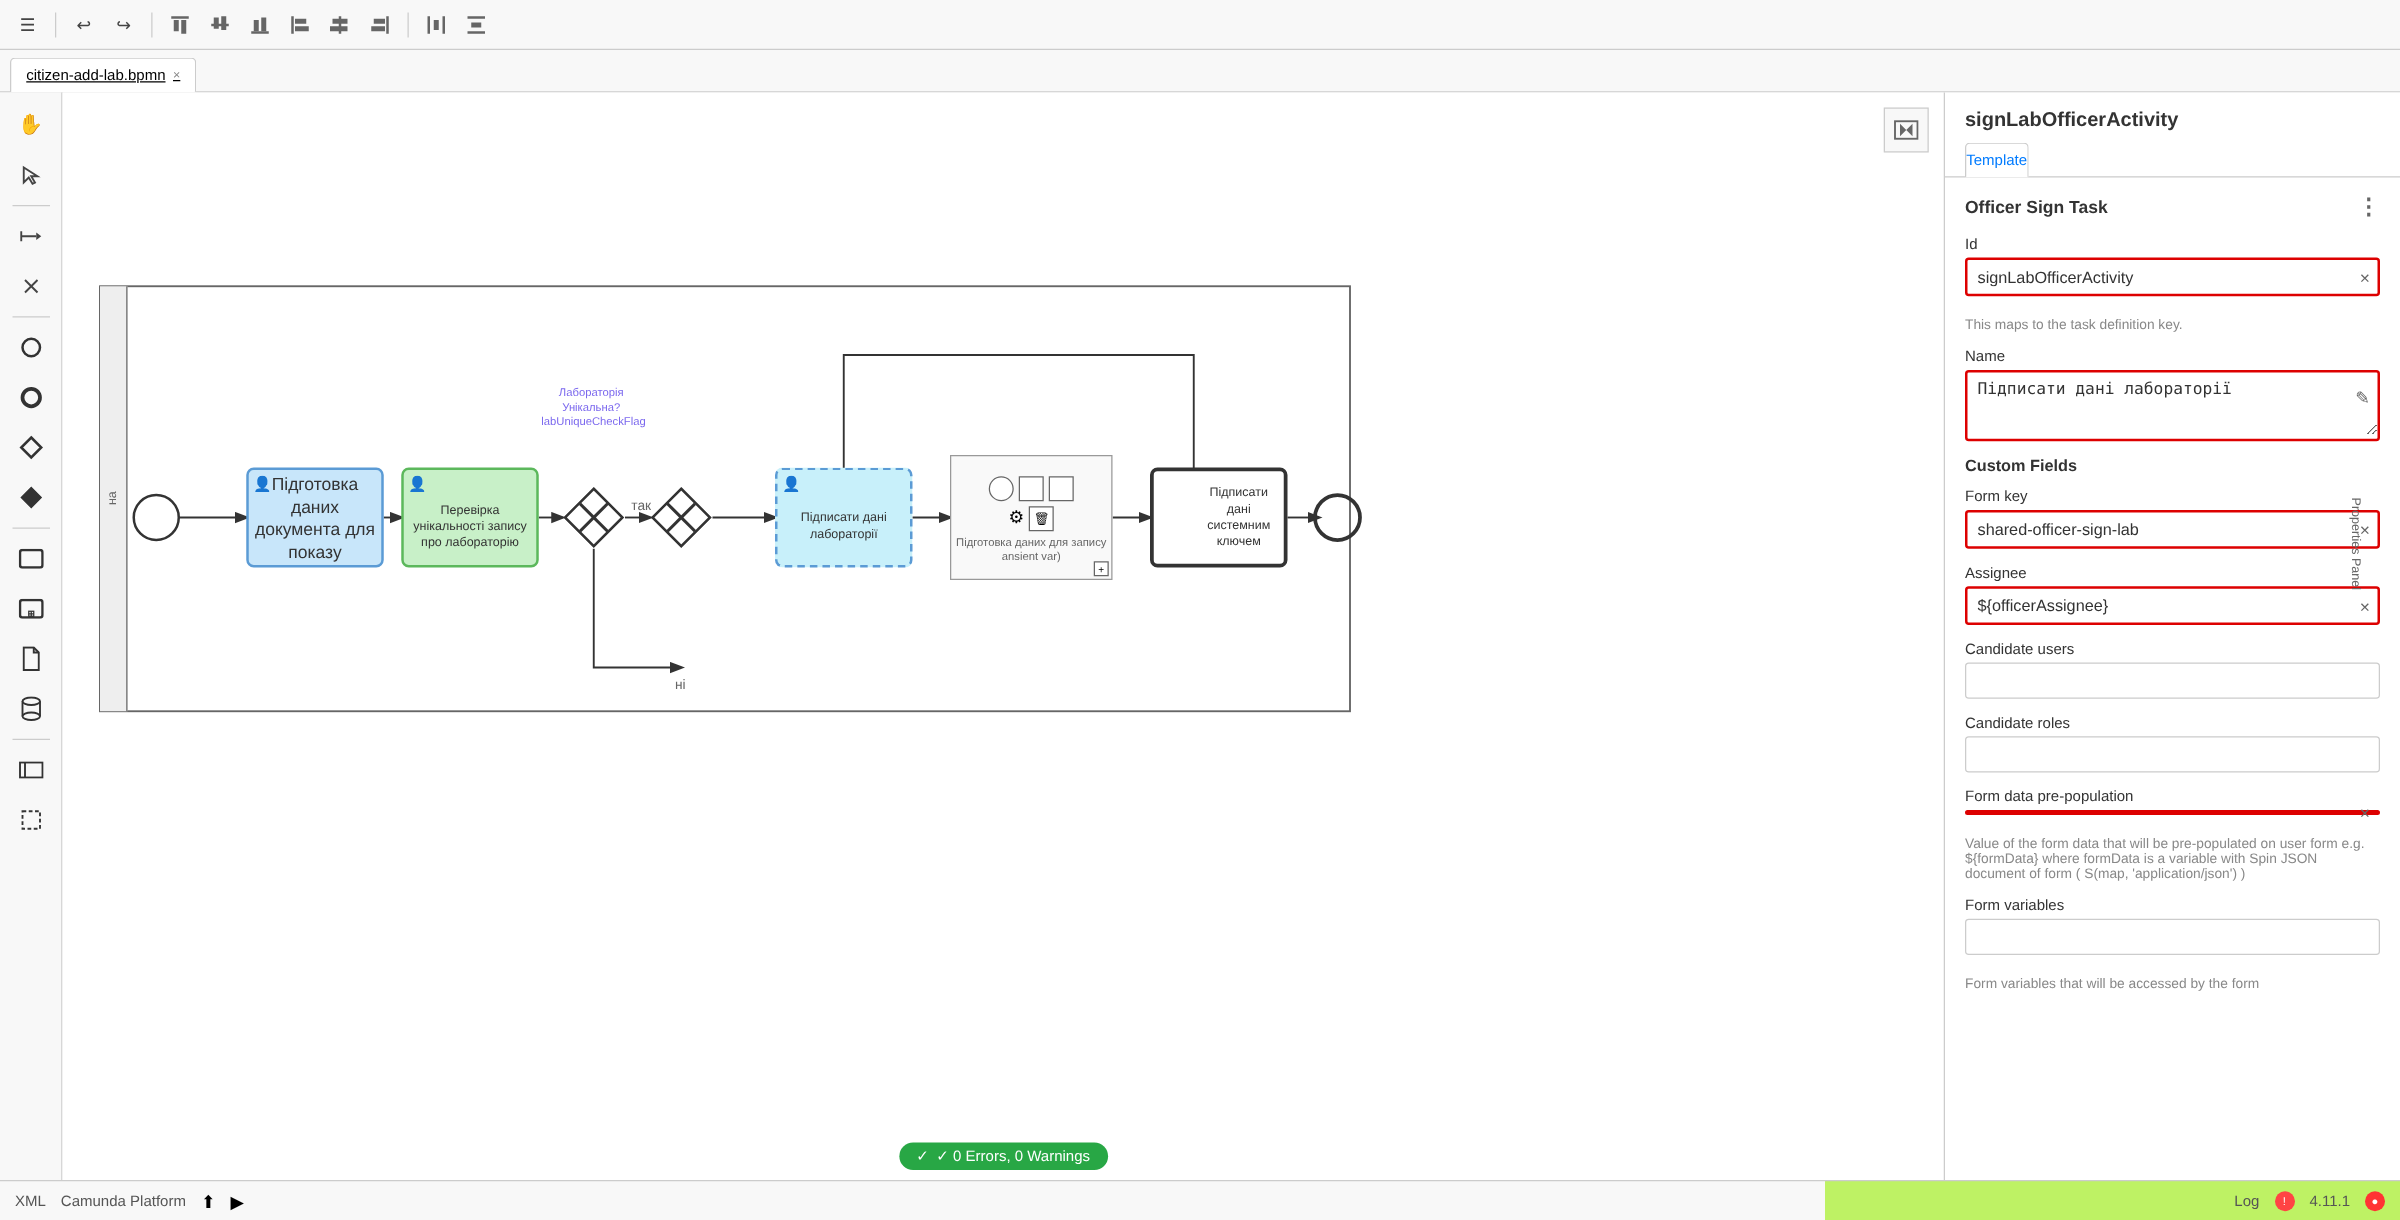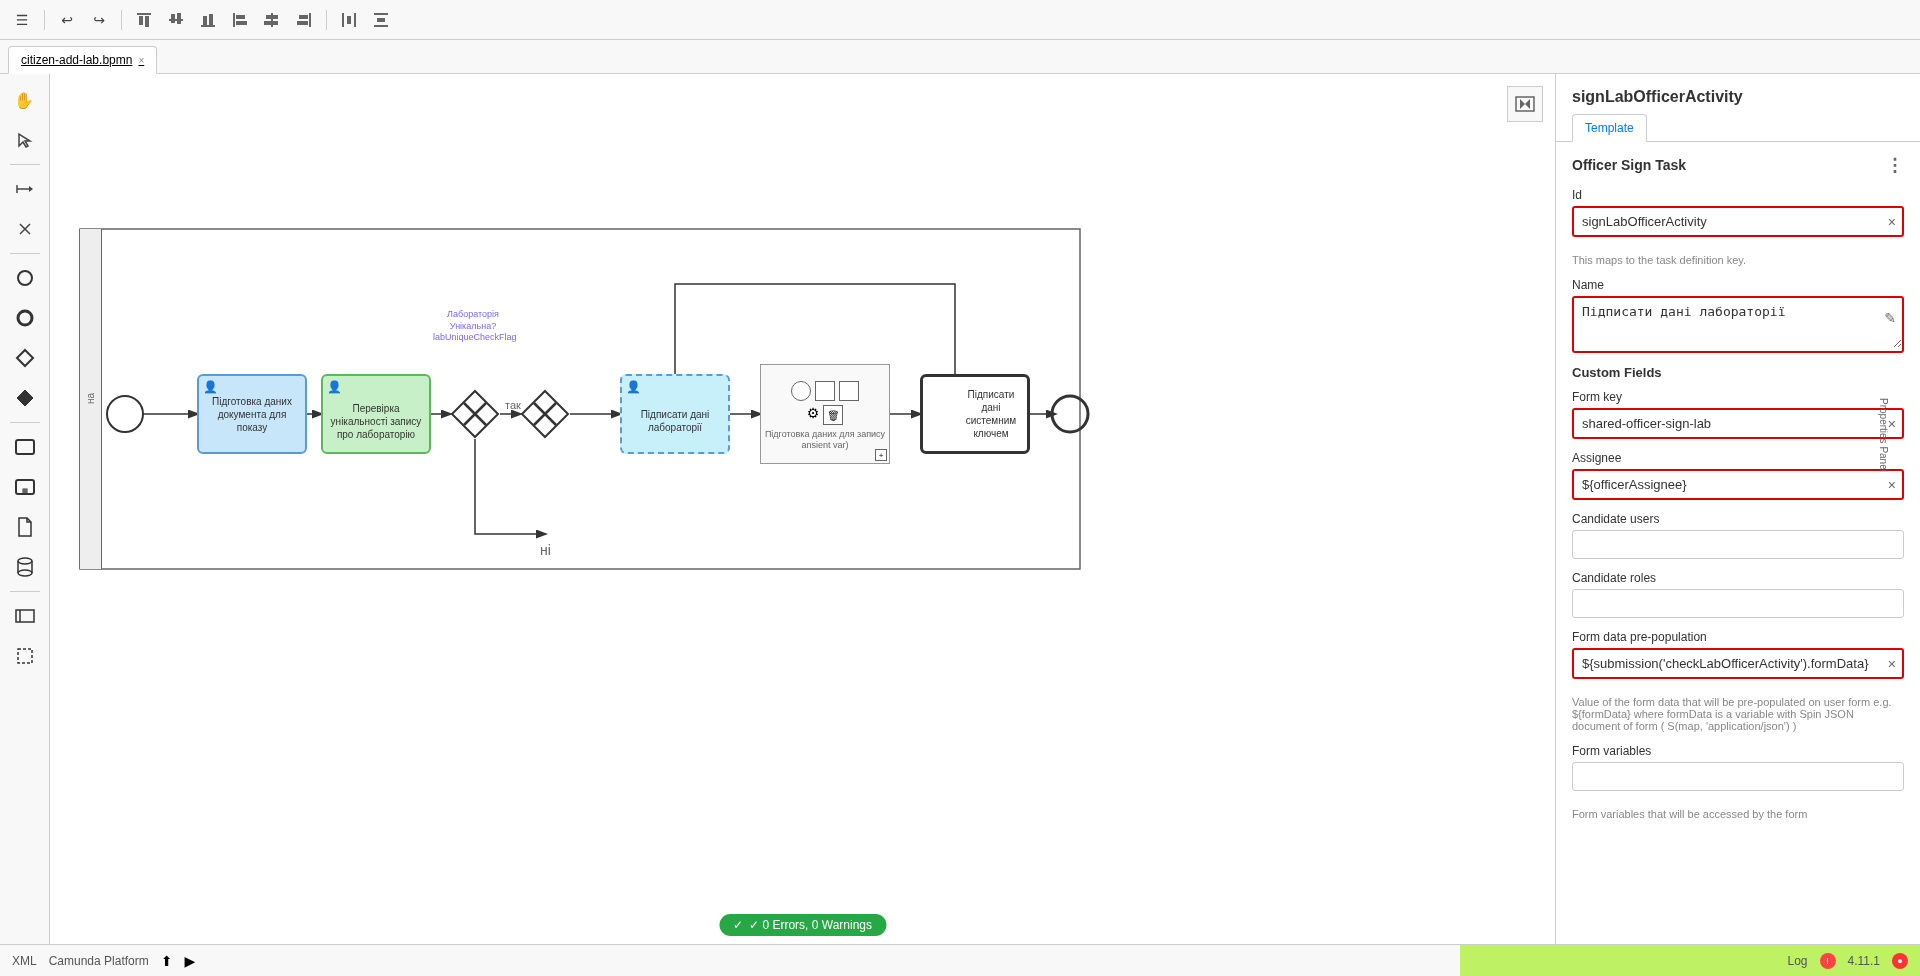--- a/index.html
+++ b/index.html
@@ -98,21 +98,21 @@
       color: #333;
     }
 
     .panel-tabs {
       border-bottom: 1px solid #ccc;
       padding: 0 16px;
       display: flex;
       gap: 0;
     }
     .panel-tab {
-      padding: 6px 12px;
+      padding: 6px 0;
       font-size: 12px;
       cursor: pointer;
       border: 1px solid #ccc;
       border-bottom: none;
       border-radius: 4px 4px 0 0;
       background: #e8e8e8;
       margin-right: 2px;
     }
     .panel-tab.active {
       background: #fff;
@@ -511,21 +511,21 @@
 
       <path d="M625,301 L625,210 L905,210 L905,301" stroke="#333" stroke-width="1.5" fill="none"></path>
     </svg>
 
     <div style="position:absolute; top:155px; left:30px; width:22px; height:340px; background:#eee; border-right:1px solid #666; display:flex; align-items:center; justify-content:center;">
       <span style="writing-mode:vertical-rl; transform:rotate(180deg); font-size:10px; color:#666; white-space:nowrap;">на</span>
     </div>
 
     <div class="bpmn-task-blue" style="left:147px; top:300px; width:110px; height:80px;">
       <span style="position:absolute; top:4px; left:4px; font-size:12px;">👤</span>
-      <span style="font-size:10px; line-height:1.3; margin-top:0;">Підготовка даних документа для показу</span>
+      <span style="font-size:14px; line-height:1.3; margin-top:0;">Підготовка даних документа для показу</span>
     </div>
 
     <div class="bpmn-task-green" style="left:271px; top:300px; width:110px; height:80px;">
       <span style="position:absolute; top:4px; left:4px; font-size:12px;">👤</span>
       <span style="font-size:10px; line-height:1.3; margin-top:14px;">Перевірка унікальності запису про лабораторію</span>
     </div>
 
     <div class="bpmn-label" style="left:383px; top:235px; width:80px; font-size:9px; color:#7b68ee; line-height:1.3;">
       Лабораторія Унікальна? labUniqueCheckFlag
     </div>
@@ -564,21 +564,21 @@
         <div style="width:20px; height:20px; border:1px solid #666; background:#fff; display:flex;align-items:center;justify-content:center; font-size:10px;">🗑</div>
       </div>
       <div style="font-size:9px; color:#666; text-align:center; line-height:1.2;">Підготовка даних для запису ansient var)</div>
       <div style="position:absolute; bottom:2px; right:2px; width:12px; height:12px; border:1px solid #666; display:flex;align-items:center;justify-content:center; font-size:8px; background:#fff;">+</div>
     </div>
 
     <div class="bpmn-task-dark" style="left:870px; top:300px; width:110px; height:80px; border: 3px solid #333;">
       <span style="font-size:10px; line-height:1.3;margin-left:32px;">Підписати дані системним ключем</span>
     </div>
 
-    <div class="bpmn-label" style="left:490px; top:468px; color:#666; font-size:14px;">ні</div>
+    <div class="bpmn-label" style="left:490px; top:468px; color:#666; font-size:11px;">ні</div>
 
     <div style="position:absolute; bottom:40px; left:50%; transform:translateX(-50%); z-index:5;">
       <div class="errors-badge">
         <span>✓</span>
         <span>✓  0 Errors, 0 Warnings</span>
       </div>
     </div>
 
   </div>
 
@@ -641,21 +641,20 @@
       <div class="field-group">
         <div class="field-label">Candidate roles</div>
         <div class="field-input-wrapper no-border">
           <input class="field-input" type="text" value="" style="">
         </div>
       </div>
 
       <div class="field-group">
         <div class="field-label">Form data pre-population</div>
         <div class="field-input-wrapper">
-          <input class="field-input" type="text" value="${submission('checkLabOfficerActivity').formData}" style="">
           <span class="field-clear">×</span>
         </div>
         <div class="field-hint">Value of the form data that will be pre-populated on user form e.g. ${formData} where formData is a variable with Spin JSON document of form ( S(map, 'application/json') )</div>
       </div>
 
       <div class="field-group">
         <div class="field-label">Form variables</div>
         <div class="field-input-wrapper no-border">
           <input class="field-input" type="text" value="" style="">
         </div>

